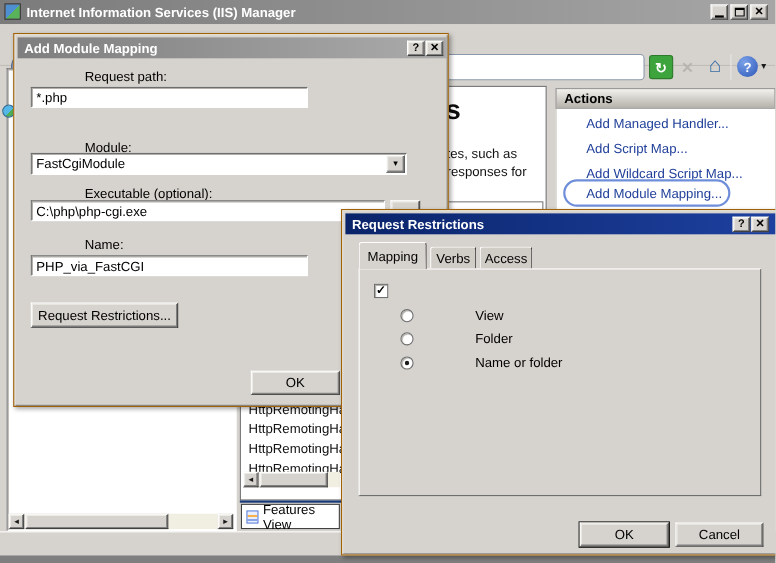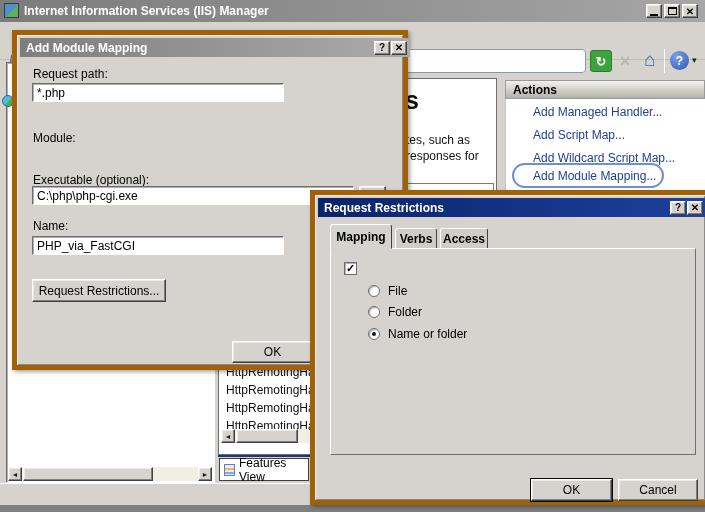--- a/index.html
+++ b/index.html
@@ -13,21 +13,21 @@
             box-shadow:inset -1px -1px 0 #808080, inset 1px 1px 0 #ecebe5; }
   .sunken-white { background:#ffffff; border:1px solid; border-color:#6e6e6e #ffffff #ffffff #6e6e6e;
             box-shadow:inset 1px 1px 0 #b3b0ab; }
   .btn  { display:flex; align-items:center; justify-content:center; cursor:default;
           background:#d6d3ce; border:1px solid; border-color:#ffffff #404040 #404040 #ffffff;
           box-shadow:inset -1px -1px 0 #808080, inset 1px 1px 0 #ecebe5; font-size:12px; }
   .tbtn { width:16px; height:14px; font-size:10px; font-weight:bold; line-height:12px; }
   input.tb { position:absolute; background:#fff; border:1px solid; border-color:#6e6e6e #fff #fff #6e6e6e;
           box-shadow:inset 1px 1px 0 #b3b0ab; font-family:"Liberation Sans", sans-serif;
           font-size:12px; padding:2px 4px; }
-  .lbl { position:absolute; font-size:12px; white-space:nowrap; }
+  .lbl { position:absolute; font-size:12px; white-space:nowrap;margin-left:48px; }
 
   
   #titlebar { left:0; top:0; width:705px; height:22px;
     background:linear-gradient(90deg,#7b7b7b,#a6a6a6); display:flex; align-items:center;padding-left:16px; }
   #app-icon { position:absolute; left:4px; top:3px; width:15px; height:15px;
     background:linear-gradient(135deg,#4d8fd1 0 50%, #59b35a 50% 100%); border:1px solid #3a3a3a; }
   #win-title { position:absolute; left:24px; top:4px; color:#fff; font-weight:bold; font-size:12px; white-space:nowrap; }
   .winctl { position:absolute; top:4px; width:16px; height:14px; }
   #min-btn span { display:block; width:8px; height:2px; background:#000; margin-top:7px; }
   #max-btn span { display:block; width:9px; height:8px; border:1px solid #000; border-top-width:2px; }
@@ -78,33 +78,33 @@
   #actions-header span { margin-left:7px; font-weight:bold; font-size:12px; }
   #actions-body { left:505px; top:99px; width:200px; height:384px; background:#fff; border-left:1px solid #c9c6bf; }
   .action-link { position:absolute; left:533px; color:#21409a; font-size:12px; white-space:nowrap; cursor:pointer; }
   #annotation-oval { left:512px; top:163px; width:152px; height:25px; border:2px solid #6f8ed9;
     border-radius:13px; z-index:15; }
 
   #statusbar { left:0; top:483px; width:705px; height:22px; background:#d6d3ce; border-top:1px solid #fff; }
   #bottom-strip { left:0; top:505px; width:705px; height:7px; background:#7f7f7f; }
 
   
-  .dialog { position:absolute; background:#d6d3ce; border:5px solid #a16207;
+  .dialog { position:absolute; background:#d6d3ce; border:1px solid #a16207;
     box-shadow:inset 1px 1px 0 #ecebe5, inset -1px -1px 0 #8a8a8a, 2px 2px 4px rgba(0,0,0,.35); }
   .dlg-title { position:absolute; left:3px; top:3px; height:19px; display:flex; align-items:center; }
   .dlg-title .cap { margin-left:6px; color:#fff; font-weight:bold; font-size:12px; white-space:nowrap; }
   #amm-dialog { left:12px; top:30px; width:396px; height:340px; z-index:10; }
   #amm-title { width:390px; background:linear-gradient(90deg,#7e7e7e,#ababab); }
   #rr-dialog { left:310px; top:190px; width:400px; height:315px; z-index:20; }
   #rr-title { width:394px; background:linear-gradient(90deg,#0a246a,#1e41a0); }
 
   
   .tab { position:absolute; background:#d6d3ce; display:flex; align-items:center; justify-content:center;
     font-size:12px; border:1px solid; border-color:#ffffff #404040 #d6d3ce #ffffff;
-    border-radius:3px 3px 0 0;font-weight:bold; }
+    border-radius:3px 3px 0 0; }
   .tab.inactive { border-color:#ffffff #404040 #404040 #ffffff; background:#d0cdc7; }
   #rr-tabpanel { position:absolute; left:15px; top:53px; width:366px; height:207px;
     border:1px solid; border-color:#ffffff #6e6e6e #6e6e6e #ffffff; background:#d6d3ce; }
 
   
   .checkbox { position:absolute; width:13px; height:13px; background:#fff;
     border:1px solid #6e6e6e; box-shadow:inset 1px 1px 0 #b3b0ab; font-size:11px; font-weight:bold;
     line-height:11px; text-align:center; }
   .radio { position:absolute; width:12px; height:12px; border-radius:50%; background:#fff;
     border:1px solid #6e6e6e; box-shadow:inset 1px 1px 1px #b3b0ab; }
@@ -190,20 +190,24 @@
     <div id="amm-title" class="dlg-title">
       <span class="cap">Add Module Mapping</span>
     </div>
     <div class="btn tbtn abs" style="left:357px; top:6px;">?</div>
     <div class="btn tbtn abs" style="left:374px; top:6px;">✕</div>
 
     <div class="lbl" style="left:16px; top:32px;">Request path:</div>
     <input class="tb" style="left: 15px; top: 48px; width: 252px; height: 19px;" readonly="" value="*.php">
 
     <div class="lbl" style="left:16px; top:96px;">Module:</div>
+    <div class="abs sunken-white" style="left:15px; top:108px; width:342px; height:20px;">
+      <span style="position:absolute; left:4px; top:2px; font-size:12px;">FastCgiModule</span>
+      <div class="btn" style="position:absolute; right:1px; top:1px; width:17px; height:16px; font-size:7px;">▼</div>
+    </div>
 
     <div class="lbl" style="left:16px; top:138px;">Executable (optional):</div>
     <input class="tb" style="left: 15px; top: 151px; width: 322px; height: 19px;" readonly="" value="C:\php\php-cgi.exe">
     <div class="btn abs" style="left:342px; top:151px; width:27px; height:20px;">...</div>
 
     <div class="lbl" style="left:16px; top:184px;">Name:</div>
     <input class="tb" style="left: 15px; top: 201px; width: 252px; height: 19px;" readonly="" value="PHP_via_FastCGI">
 
     <div class="btn abs" style="left:15px; top:244px; width:134px; height:23px;">Request Restrictions...</div>
     <div class="btn abs" style="left:215px; top:306px; width:81px; height:22px;">OK</div>
@@ -217,21 +221,21 @@
     <div class="btn tbtn abs" style="left:372px; top:6px;">✕</div>
 
     <div class="tab" style="left:15px; top:29px; width:62px; height:25px; z-index:2;">Mapping</div>
     <div class="tab inactive" style="left:80px; top:33px; width:42px; height:21px;">Verbs</div>
     <div class="tab inactive" style="left:125px; top:33px; width:48px; height:21px;">Access</div>
 
     <div id="rr-tabpanel">
       <div class="checkbox" style="left:13px; top:13px;">✓</div>
 
       <div class="radio" style="left:37px; top:36px;"></div>
-      <div class="lbl" style="left:57px; top:35px;">File</div>
+      <div class="lbl" style="left:57px; top:35px;">View</div>
 
       <div class="radio" style="left:37px; top:57px;"></div>
       <div class="lbl" style="left:57px; top:56px;">Folder</div>
 
       <div class="radio sel" style="left:37px; top:79px;"></div>
       <div class="lbl" style="left:57px; top:78px;">Name or folder</div>
     </div>
 
     <div class="btn default-outline abs" style="left:216px; top:284px; width:81px; height:22px;">OK</div>
     <div class="btn abs" style="left:303px; top:284px; width:80px; height:22px;">Cancel</div>

